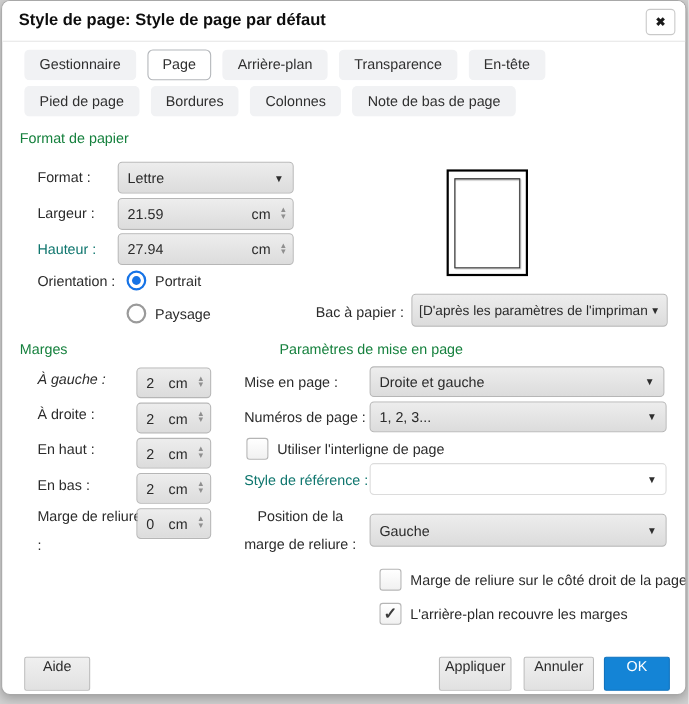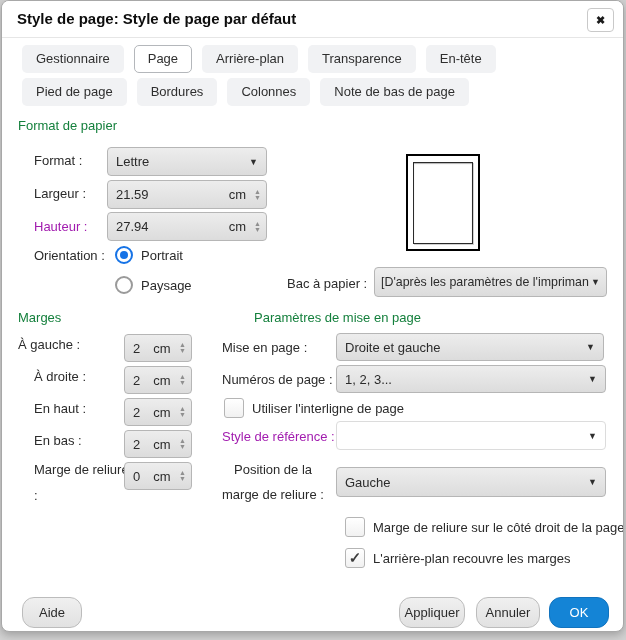--- a/index.html
+++ b/index.html
@@ -27,21 +27,21 @@
   }
   
   .tabs { position:absolute; left:20px; top:44px; width:586px; display:flex; flex-wrap:wrap; gap:5px 10px; }
   .tab {
     background:#f1f2f4; border:1px solid transparent; border-radius:5px;
     padding:5px 13px; line-height:16px; color:#2f2f2f; white-space:nowrap; cursor:pointer;
   }
   .tab.active { background:#ffffff; border-color:#b4b7bb; }
   
   .lbl { position:absolute; white-space:nowrap; }
-  .lbl-dim { color:#a21caf; }
+  .lbl-dim { color:#0f766e; }
   .heading { position:absolute; white-space:nowrap; color:#15803d; }
   
   .field {
     position:absolute; box-sizing:border-box;
     background:linear-gradient(#ededed,#dcdcdc);
     border:1px solid #b6b6b6; border-radius:4px;
     display:flex; align-items:center; padding:0 8px;
   }
   .field.white { background:#ffffff; border-color:#dcdcdc; }
   .field .val { white-space:nowrap; overflow:hidden; }
@@ -63,23 +63,23 @@
     background:linear-gradient(#ffffff,#f1f1f1);
     display:flex; align-items:center; justify-content:center;
     font-size:15px; font-weight:600; color:#3d3d3d; cursor:pointer;
   }
   
   .paper-outer { position:absolute; left:404px; top:153px; width:74px; height:97px; border:2px solid #000; background:#fff; box-sizing:border-box; }
   .paper-inner { position:absolute; left:5px; top:6px; right:5px; bottom:5px; border:1px solid #2a2a2a; box-shadow:inset 0 1px 1px rgba(0,0,0,.3), 1px 1px 0 rgba(0,0,0,.18); background:#fff; }
   
   .btn {
     position:absolute; height:31px; box-sizing:border-box;
-    border:1px solid #bcbcbc; border-radius:12px;
+    border:1px solid #bcbcbc; border-radius:2px;
     background:linear-gradient(#f0f0f0,#e1e1e1);
-    display:flex; align-items:center; justify-content:center;
+    display:flex; justify-content:center;
     padding:0 12px; color:#2b2b2b; cursor:pointer; white-space:nowrap;
   }
   .btn.primary { background:#1484d6; border-color:#1173be; color:#ffffff; }
 </style>
 </head>
 <body>
 
 <div class="dialog">
 
   <div class="dlg-header">
@@ -143,21 +143,21 @@
   </div>
 
   <div class="lbl" style="left:285px; top:275px;">Bac à papier :</div>
   <div class="field" style="left:372px; top:266px; width:233px; height:30px; padding:0 6px;">
     <span class="val small">[D'après les paramètres de l'imprimante]</span>
     <span class="dd-arrow" style="margin-left:2px;">▼</span>
   </div>
 
   <div class="heading" style="left:16px; top:309px;">Marges</div>
 
-  <div class="lbl" style="left:16px; top:336px;">À gauche :</div>
+  <div class="lbl" style="left:32px; top:336px;font-style:italic;">À gauche :</div>
   <div class="field" style="left:122px; top:333px; width:68px; height:28px;">
     <span class="val">2</span>
     <span class="unit after">cm</span>
     <span class="grow"></span>
     <span class="spin">
       <span>▲</span>
       <span>▼</span>
     </span>
   </div>
 

